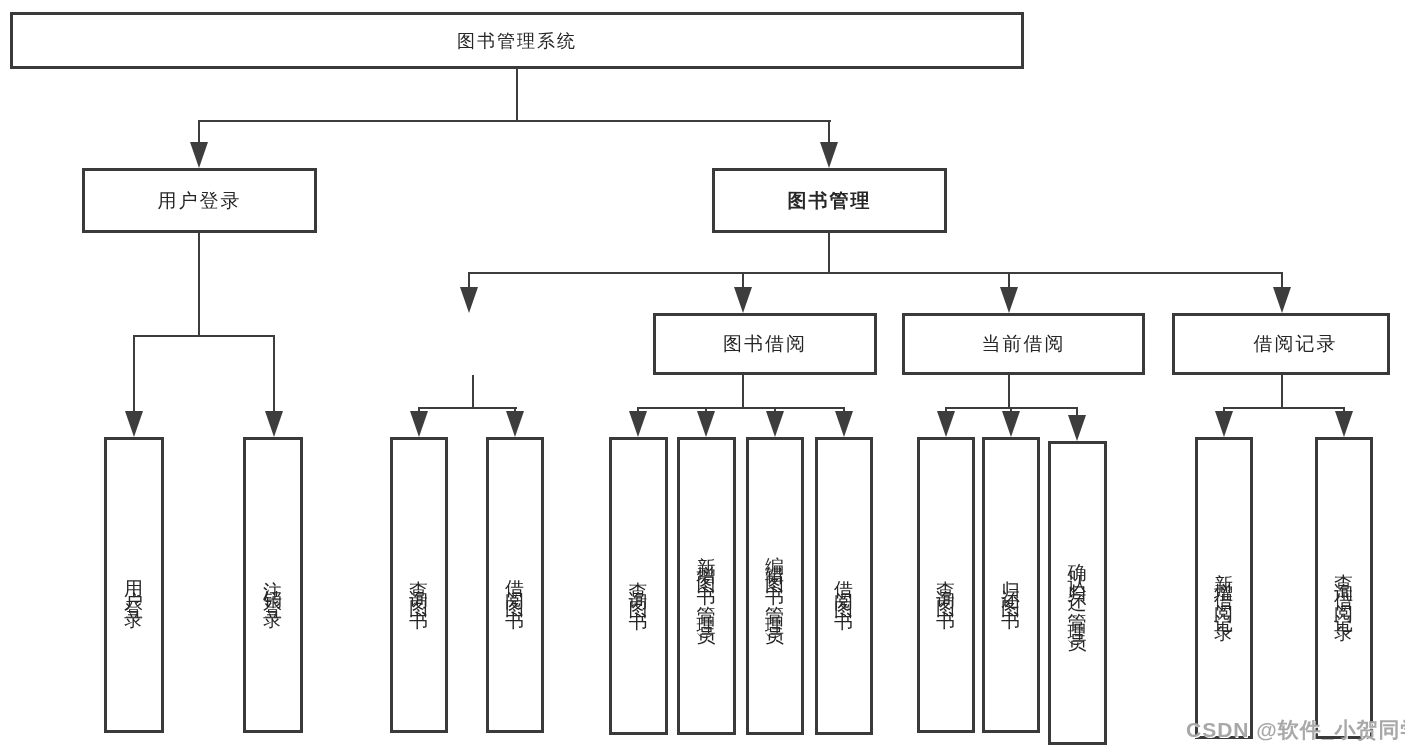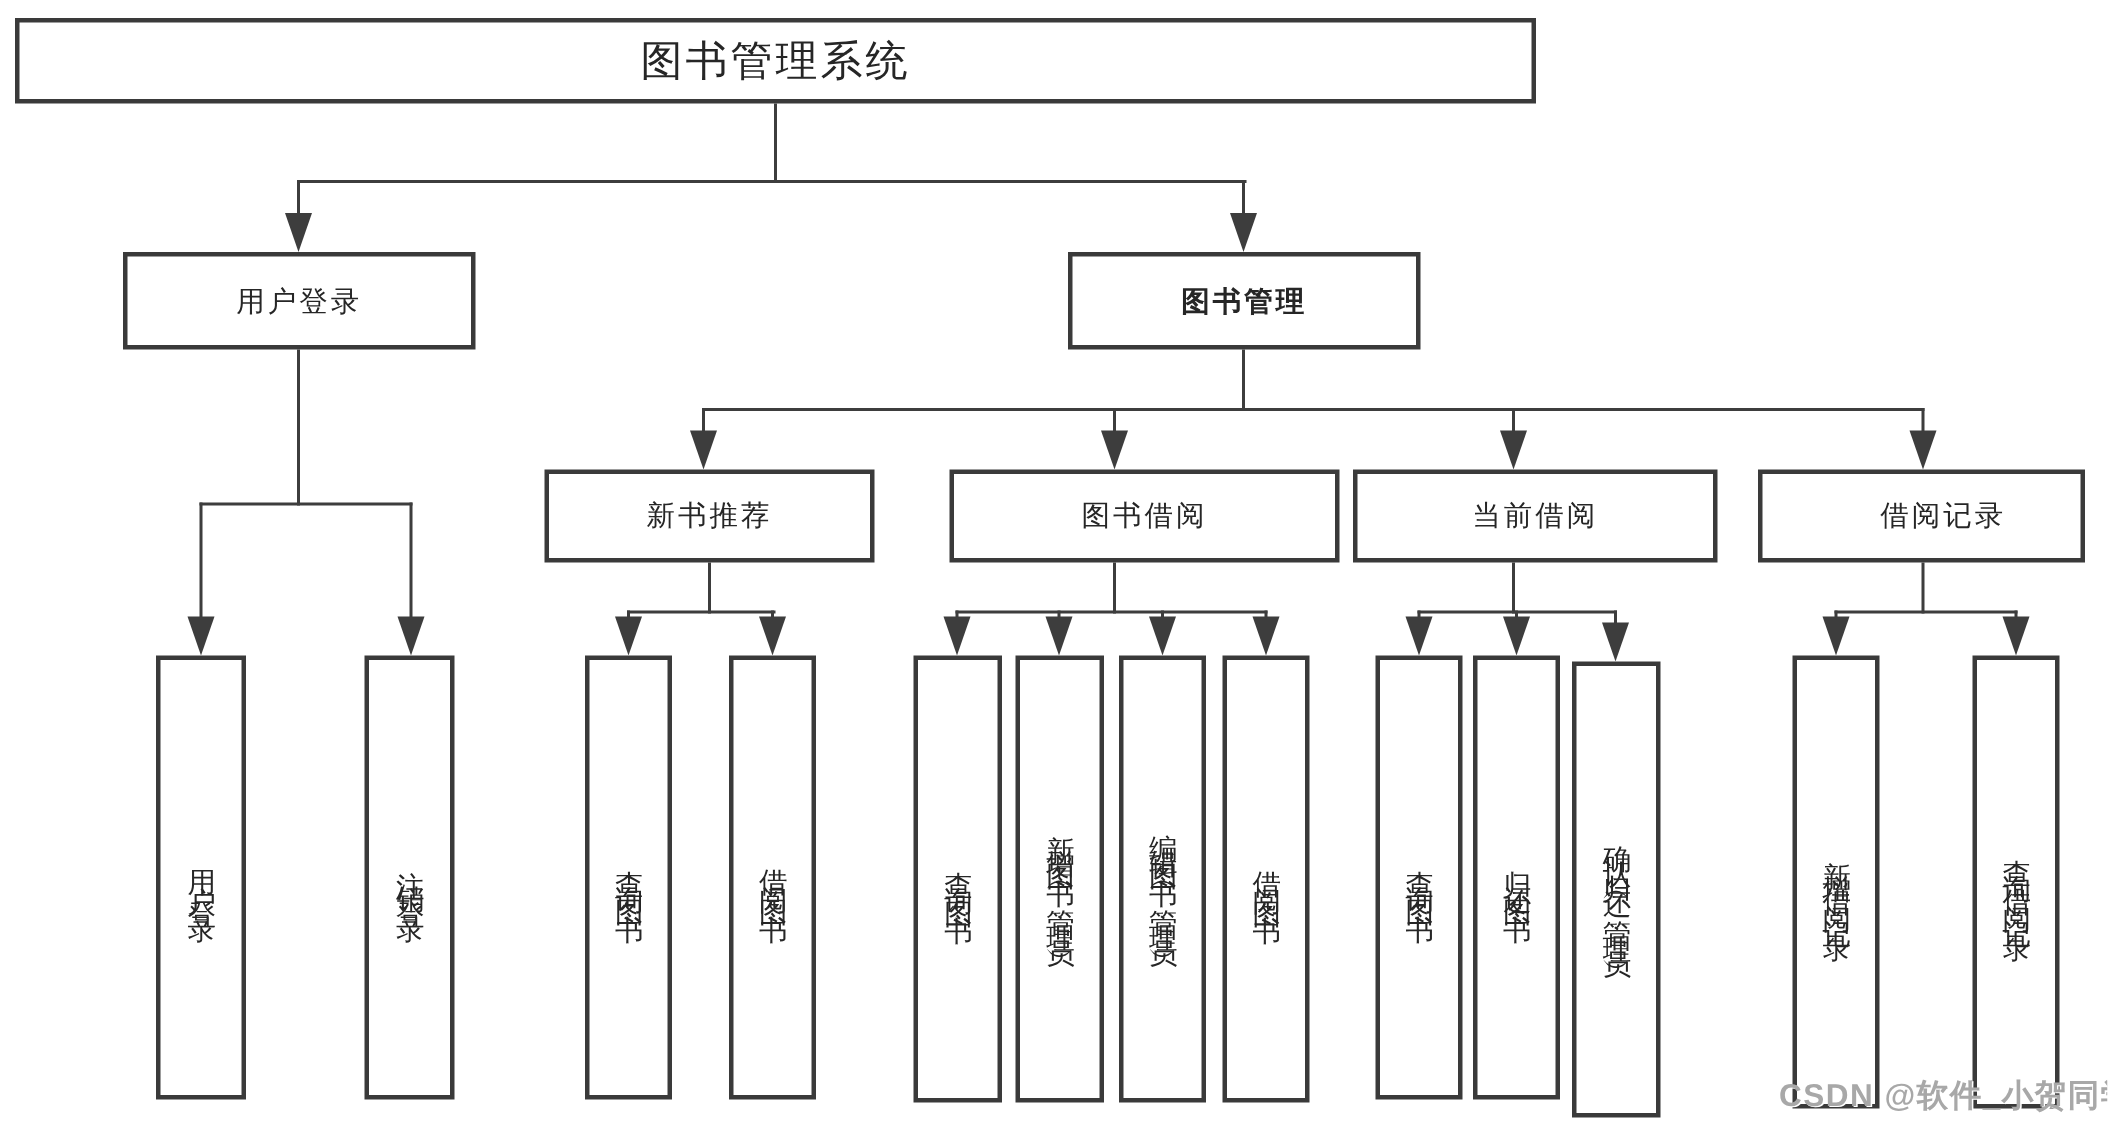--- a/index.html
+++ b/index.html
@@ -21,21 +21,21 @@
     box-sizing: border-box;
     border: 3px solid #3a3a3a;
     background: #ffffff;
     display: flex;
     align-items: center;
     justify-content: center;
     font-size: 19px;
     color: #262626;
     letter-spacing: 2px;
   }
-  .box.root { font-size: 28px; }
+  .box.root { font-size: 18px; }
   .vbox {
     position: absolute;
     box-sizing: border-box;
     border: 3px solid #3a3a3a;
     background: #ffffff;
     display: flex;
     align-items: center;
     justify-content: center;
   }
   .vbox .vtext {
@@ -110,24 +110,21 @@
   <div class="hline" style="left:468px; top:272px; width:815px;"></div>
   <div class="vline" style="left:468px; top:272px; height:19px;"></div>
   <div class="arr" style="left:460px; top:287px;"></div>
   <div class="vline" style="left:742px; top:272px; height:19px;"></div>
   <div class="arr" style="left:734px; top:287px;"></div>
   <div class="vline" style="left:1008px; top:272px; height:19px;"></div>
   <div class="arr" style="left:1000px; top:287px;"></div>
   <div class="vline" style="left:1281px; top:272px; height:19px;"></div>
   <div class="arr" style="left:1273px; top:287px;"></div>
 
-  <div class="box" style="left:363px; top:313px; width:220px; height:62px;">
-    <span>新书推荐</span>
-  </div>
-  <div class="box" style="left:633px; top:313px; width:260px; height:62px;">
+  <div class="box" style="left:653px; top:313px; width:224px; height:62px;">
     <span>图书借阅</span>
   </div>
   <div class="box" style="left:902px; top:313px; width:243px; height:62px;">
     <span>当前借阅</span>
   </div>
   <div class="box" style="left:1172px; top:313px; width:218px; height:62px;padding-left:29px;">
     <span>借阅记录</span>
   </div>
 
   <div class="vline" style="left:472px; top:375px; height:34px;"></div>

